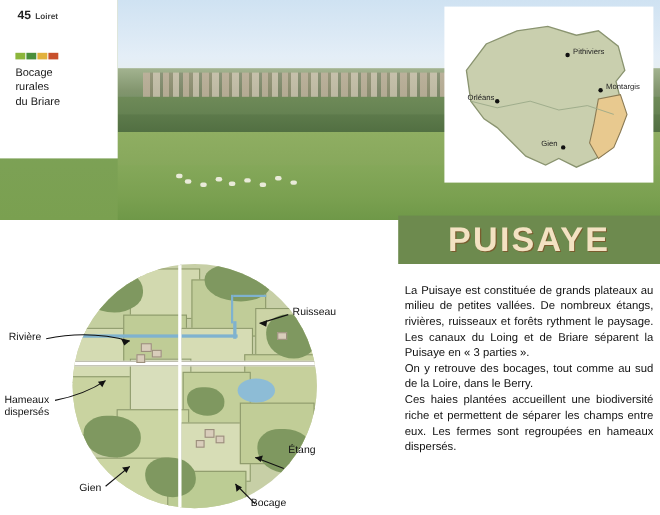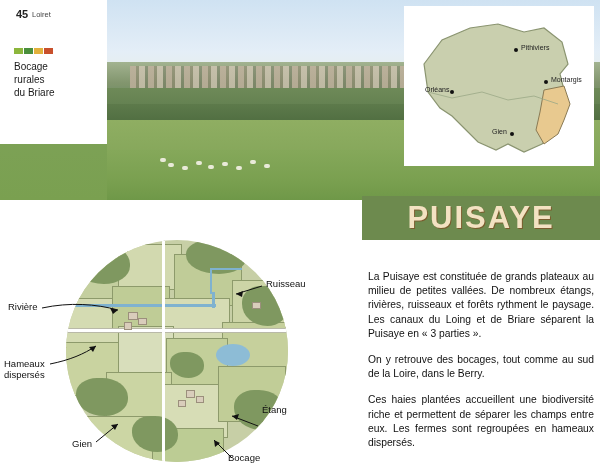--- a/index.html
+++ b/index.html
@@ -37,20 +37,21 @@
     font-weight: bold;
     color: #222;
     letter-spacing: 0;
   }
   .logo-dept {
     position: absolute;
     left: 32px;
     top: 10px;
     font-size: 7.5px;
     color: #444;
+    font-weight: bold;
   }
   .logo-word {
     position: absolute;
     left: 13px;
     top: 20px;
     font-size: 30px;
     font-weight: bold;
     color: #1a1a1a;
     letter-spacing: -1px;
     line-height: 1;
@@ -212,21 +213,21 @@
     position: absolute;
     left: 368px;
     top: 258px;
     width: 226px;
     font-size: 10.3px;
     line-height: 14.2px;
     color: #111;
     text-align: justify;
   }
   .text-col p {
-    margin: 12px 0 0 0;
+    margin: 0 0 0 0;
   }
 
   
   .diagram {
     position: absolute;
     left: 0;
     top: 236px;
     width: 352px;
     height: 232px;
   }

